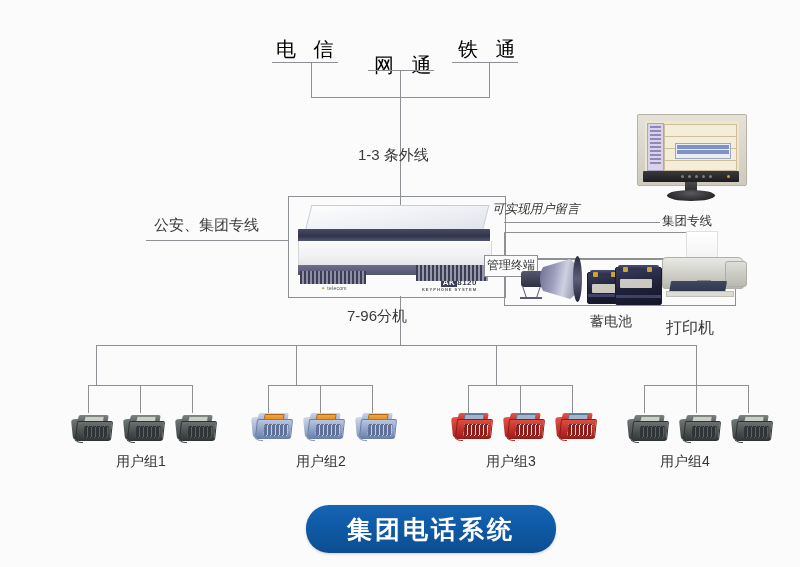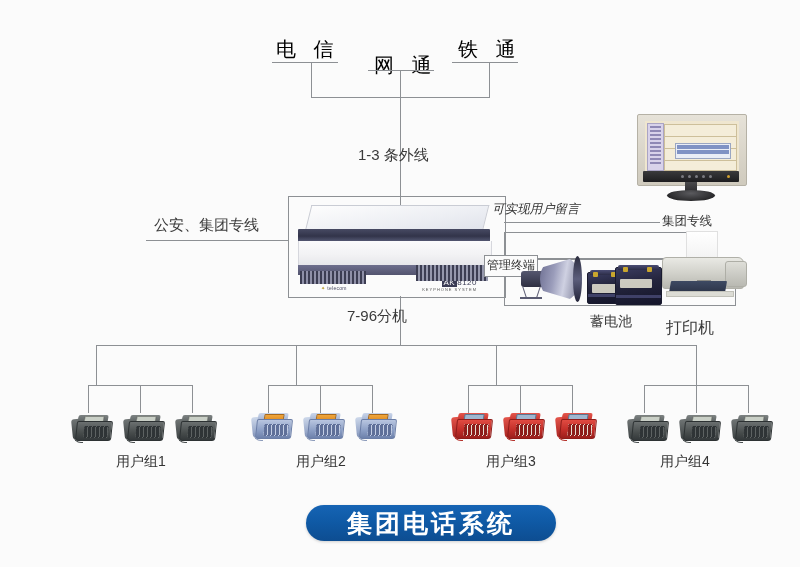--- a/index.html
+++ b/index.html
@@ -55,21 +55,21 @@
   .pbx .ventL{
     position:absolute;left:4px;top:66px;width:66px;height:13px;
     background:repeating-linear-gradient(90deg,#3c3d52 0 2px,#8f90a8 2px 4px);
   }
   .pbx .ventR{
     position:absolute;left:120px;top:60px;width:72px;height:16px;
     background:repeating-linear-gradient(90deg,#3c3d52 0 2px,#9597ac 2px 4px);
   }
   .pbx .model{
     position:absolute;right:14px;top:38px;
-    font-size:8px;font-weight:normal;color:#3b3c55;letter-spacing:.5px;
+    font-size:8px;font-weight:bold;color:#3b3c55;letter-spacing:.5px;
     font-family:"Liberation Sans",sans-serif;line-height:1;
     text-align:right;
   }
   .pbx .model .mk{background:#3b3c55;color:#fff;padding:0 2px;font-size:8px;}
   .pbx .model .sub{display:block;font-size:4px;letter-spacing:1px;color:#555;margin-top:1px;}
   .pbx .brand{
     position:absolute;left:22px;top:44px;font-size:5px;color:#4a4a63;letter-spacing:.3px;
   }
   .pbx .brand .dot{color:#b89a2a;}
 
@@ -202,21 +202,21 @@
   
   .ph.red .base{background:linear-gradient(180deg,#e04b42 0%,#c22e29 55%,#9c1f1c 100%);border:1px solid #8e1c19;}
   .ph.red .top2{background:linear-gradient(180deg,#e5574d,#bf2c27);}
   .ph.red .scr3{background:#9fb6cf;border-color:#5d7691;}
   .ph.red .keys{background:repeating-linear-gradient(90deg,#8d1d1a 0 3px,#e6ded2 3px 4px),repeating-linear-gradient(180deg,#8d1d1a 0 2px,#e6ded2 2px 3px);}
   .ph.red .hs{background:linear-gradient(180deg,#e3544a,#a82320);}
   .ph.red .cord{border-color:#b5322c;}
 
   
   .banner{
-    position:absolute;left:306px;top:505px;width:250px;height:36px;
+    position:absolute;left:306px;top:505px;width:250px;height:48px;
     border-radius:23px;
     background:linear-gradient(180deg,#1664b4 0%,#0f5aa6 45%,#0d4d91 100%);
     box-shadow:0 1px 3px rgba(0,0,0,.18);
     display:flex;align-items:center;justify-content:center;
   }
   .banner span{
     color:#ffffff;font-size:25px;font-weight:bold;letter-spacing:3px;
     font-family:"DejaVu Sans","Liberation Sans",sans-serif;
   }
 </style>

